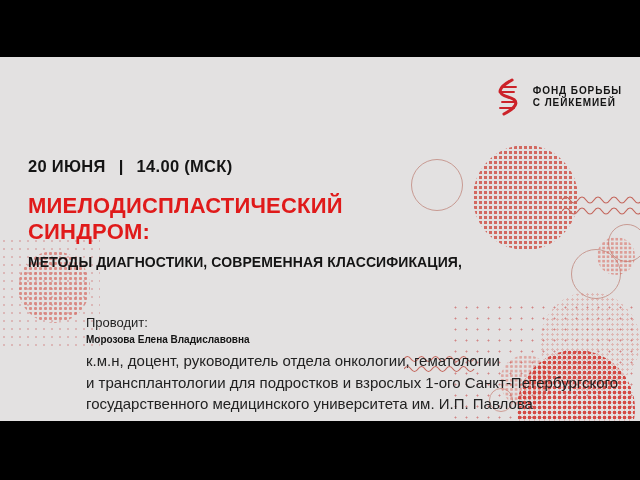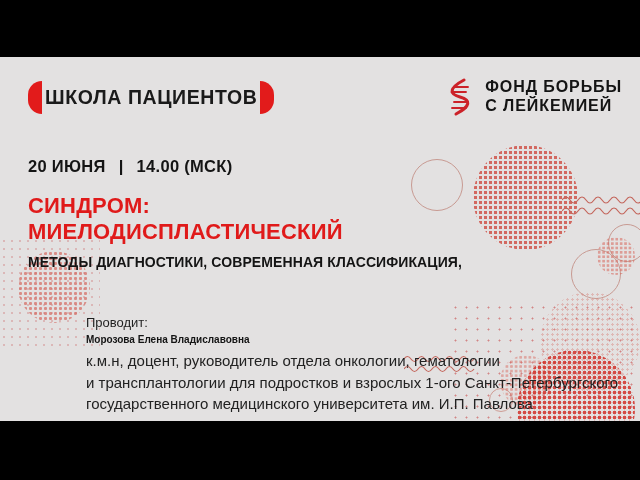--- a/index.html
+++ b/index.html
@@ -30,21 +30,21 @@
   .bracket{width:14px;height:33px;background:#e21b1b;}
   .bracket.l{border-radius:14px 0 0 14px;}
   .bracket.r{border-radius:0 14px 14px 0;}
   #logo-left .txt{font-size:19.5px;font-weight:700;letter-spacing:.6px;color:#1a1a1a;
     margin:0 3px;line-height:1;white-space:nowrap;}
 
   
   #logo-right{position:absolute;right:18px;top:20px;display:flex;align-items:center;gap:8px;z-index:20;}
   #logo-right .mark{width:34px;height:40px;flex:none;}
   #logo-right .words{display:flex;flex-direction:column;justify-content:center;line-height:1.18;}
-  #logo-right .words span{font-size:16px;font-weight:700;letter-spacing:.9px;color:#141414;white-space:nowrap;}
+  #logo-right .words span{font-size:10px;font-weight:700;letter-spacing:.9px;color:#141414;white-space:nowrap;}
 
   
   #date-line{position:absolute;left:28px;top:100px;z-index:20;display:flex;align-items:baseline;
     font-size:16.5px;font-weight:700;color:#141414;letter-spacing:.3px;white-space:nowrap;}
   #date-line .sep{color:#141414;margin:0 13px;font-weight:700;}
 
   #title{position:absolute;left:28px;top:136px;z-index:20;color:#e01a1a;
     font-size:22px;font-weight:700;line-height:1.17;letter-spacing:.2px;white-space:nowrap;}
 
   #subtitle{position:absolute;left:28px;top:195px;z-index:20;color:#141414;
@@ -116,25 +116,20 @@
                 background-size:5px 5px;opacity:.42;"></div>
 
     <div class="deco ht" style="left:500px;top:298px;width:52px;height:52px;
                 background-image:radial-gradient(#d96a60 1.25px, transparent 1.5px);
                 background-size:4.6px 4.6px;opacity:.5;"></div>
 
     <div class="deco ht" style="left:517px;top:293px;width:118px;height:118px;
                 background-image:radial-gradient(#d12a22 1.85px, transparent 2.05px);
                 background-size:5px 5px;opacity:.82;"></div>
 
-    <div id="logo-left">
-      <span class="bracket l"></span>
-      <span class="txt">ШКОЛА ПАЦИЕНТОВ</span>
-      <span class="bracket r"></span>
-    </div>
 
     <div id="logo-right">
       <span class="mark">
         <svg width="34" height="40" viewBox="0 0 34 40">
           <g fill="none" stroke="#cc2229" stroke-width="3.1" stroke-linecap="round">
             <path d="M21 3 C6 11 6 17 17 20 C28 23 28 29 13 37"></path>
           </g>
           <g fill="none" stroke="#cc2229" stroke-width="1.9" stroke-linecap="round">
             <path d="M11 10 H25"></path>
             <path d="M8.5 15 H23"></path>
@@ -149,22 +144,22 @@
       </span>
     </div>
 
     <div id="date-line">
       <span>20 ИЮНЯ</span>
       <span class="sep">|</span>
       <span>14.00 (МСК)</span>
     </div>
 
     <div id="title">
+      <div>МИЕЛОДИСПЛАСТИЧЕСКИЙ</div>
       <div>СИНДРОМ:</div>
-      <div>МИЕЛОДИСПЛАСТИЧЕСКИЙ</div>
     </div>
 
     <div id="subtitle">
       <div>МЕТОДЫ ДИАГНОСТИКИ, СОВРЕМЕННАЯ КЛАССИФИКАЦИЯ,</div>
     </div>
 
     <div id="presenter">
       <div class="lead">Проводит:</div>
       <div class="name">Морозова Елена Владиславовна</div>
       <div class="bio">к.м.н, доцент, руководитель отдела онкологии, гематологии</div>

